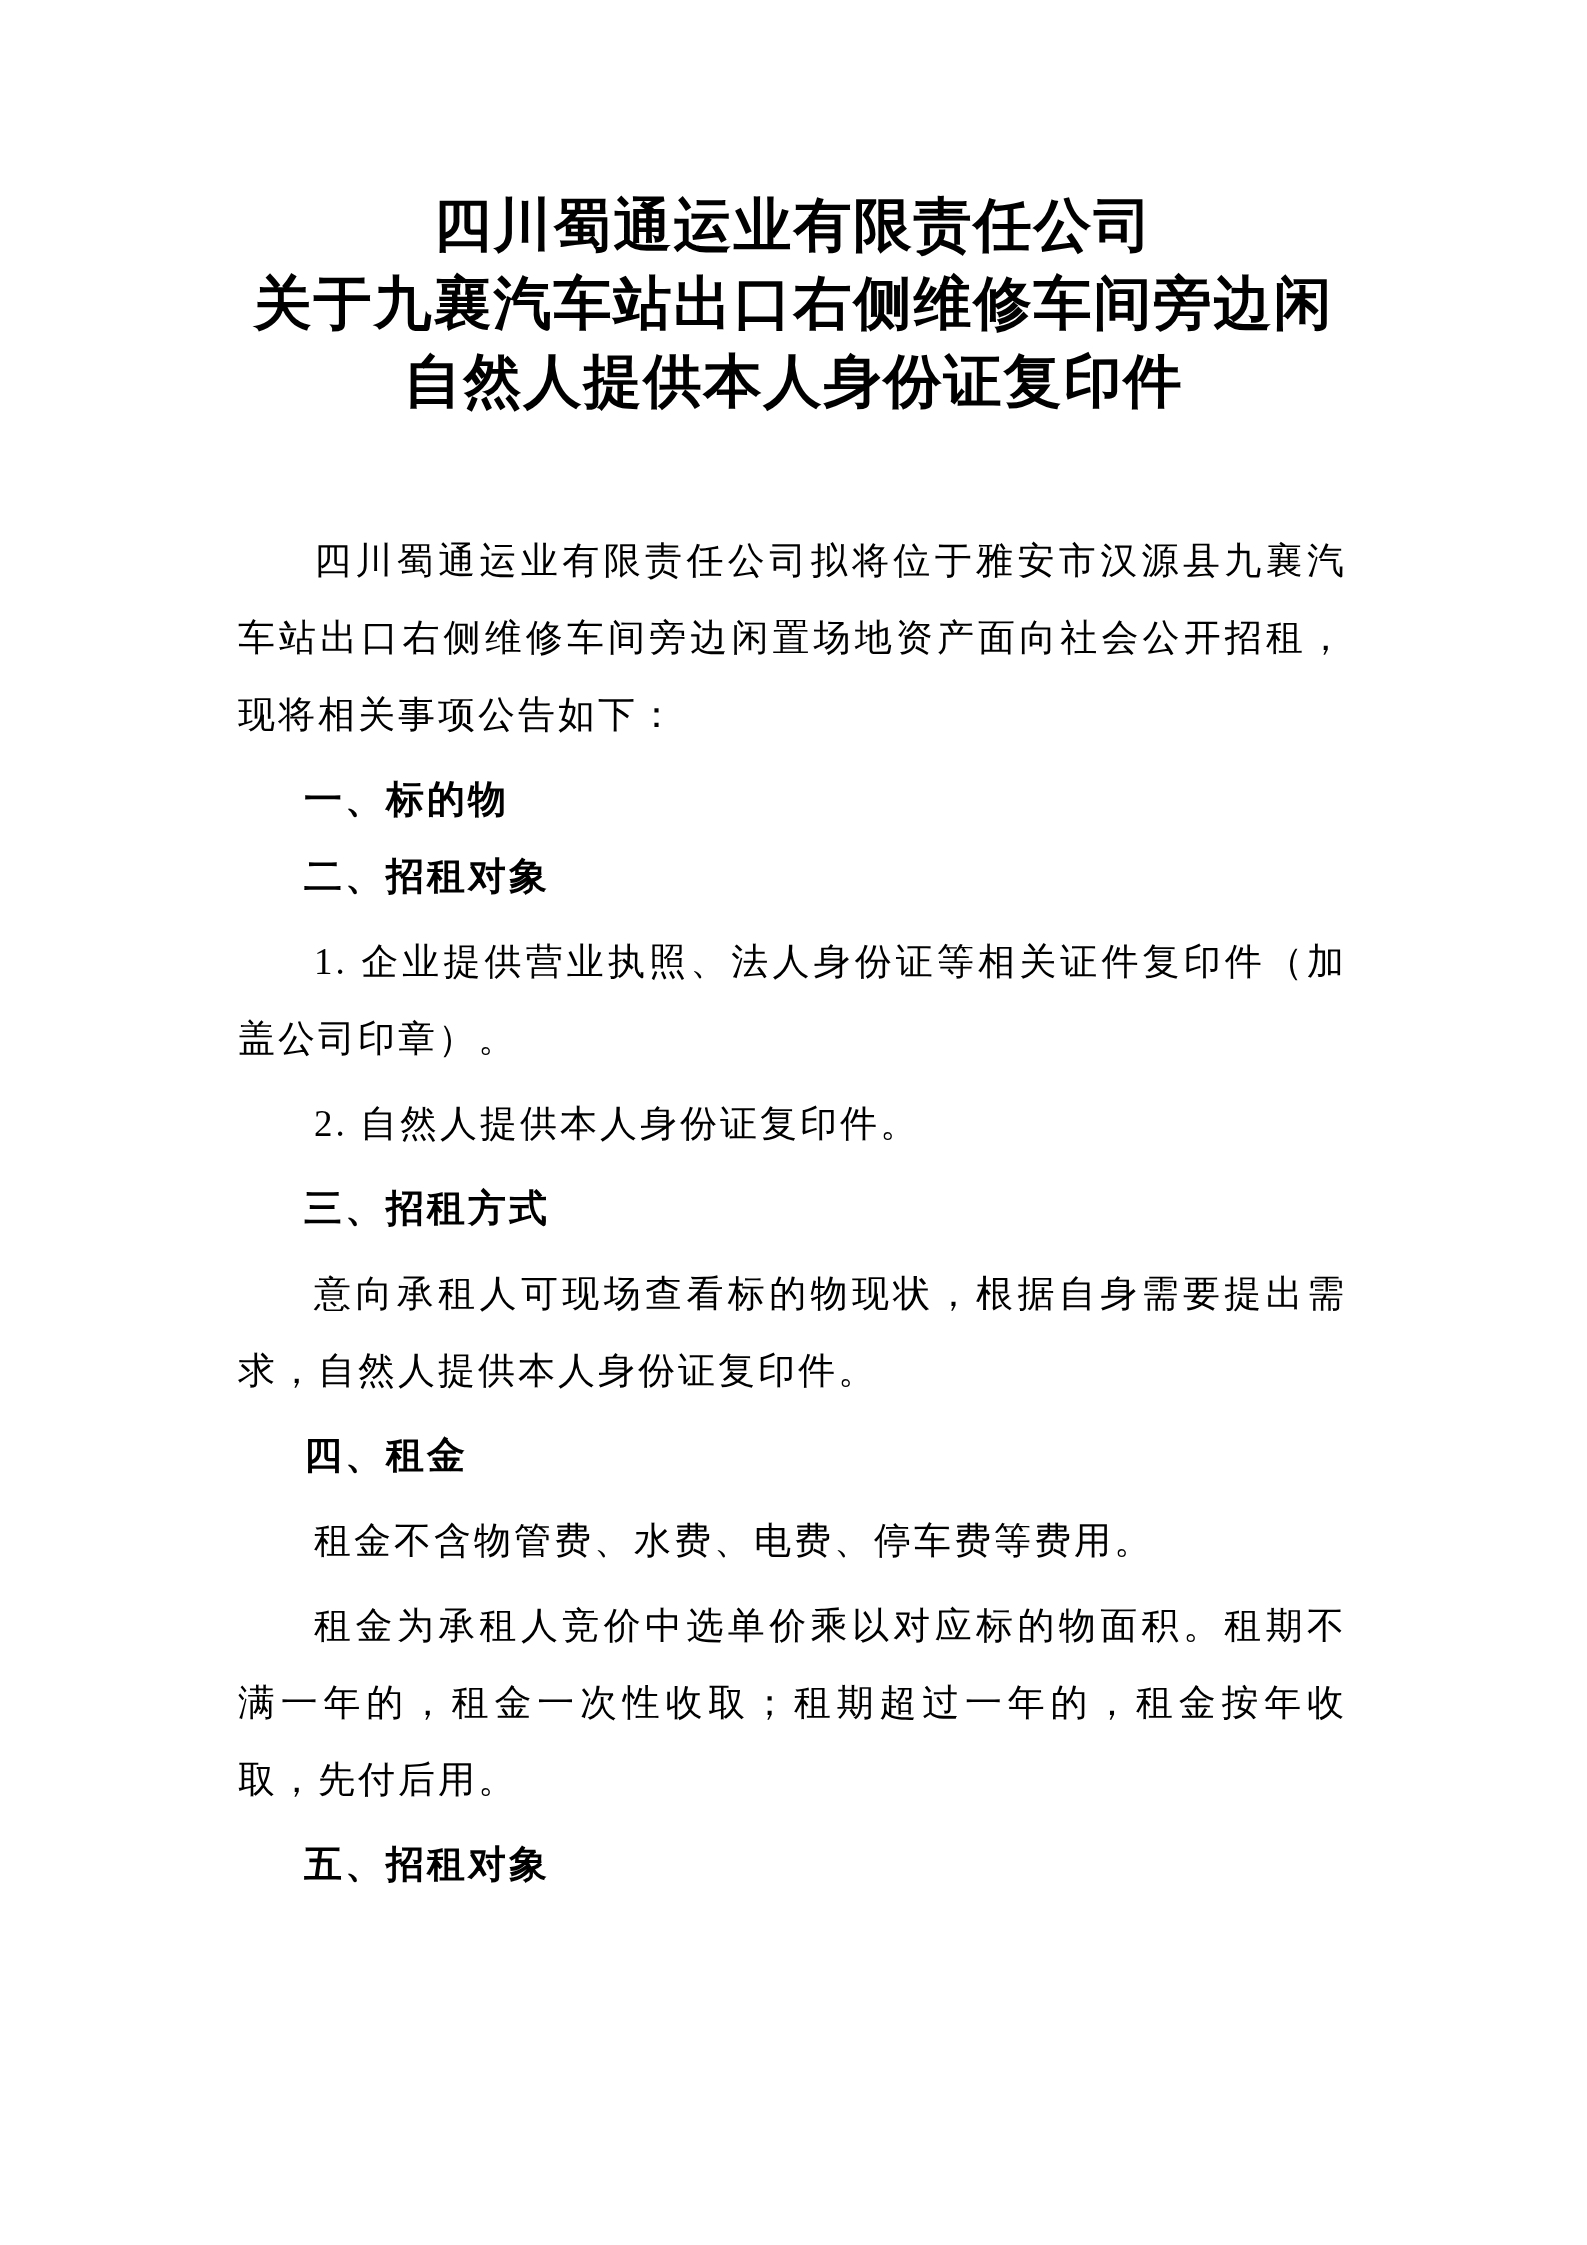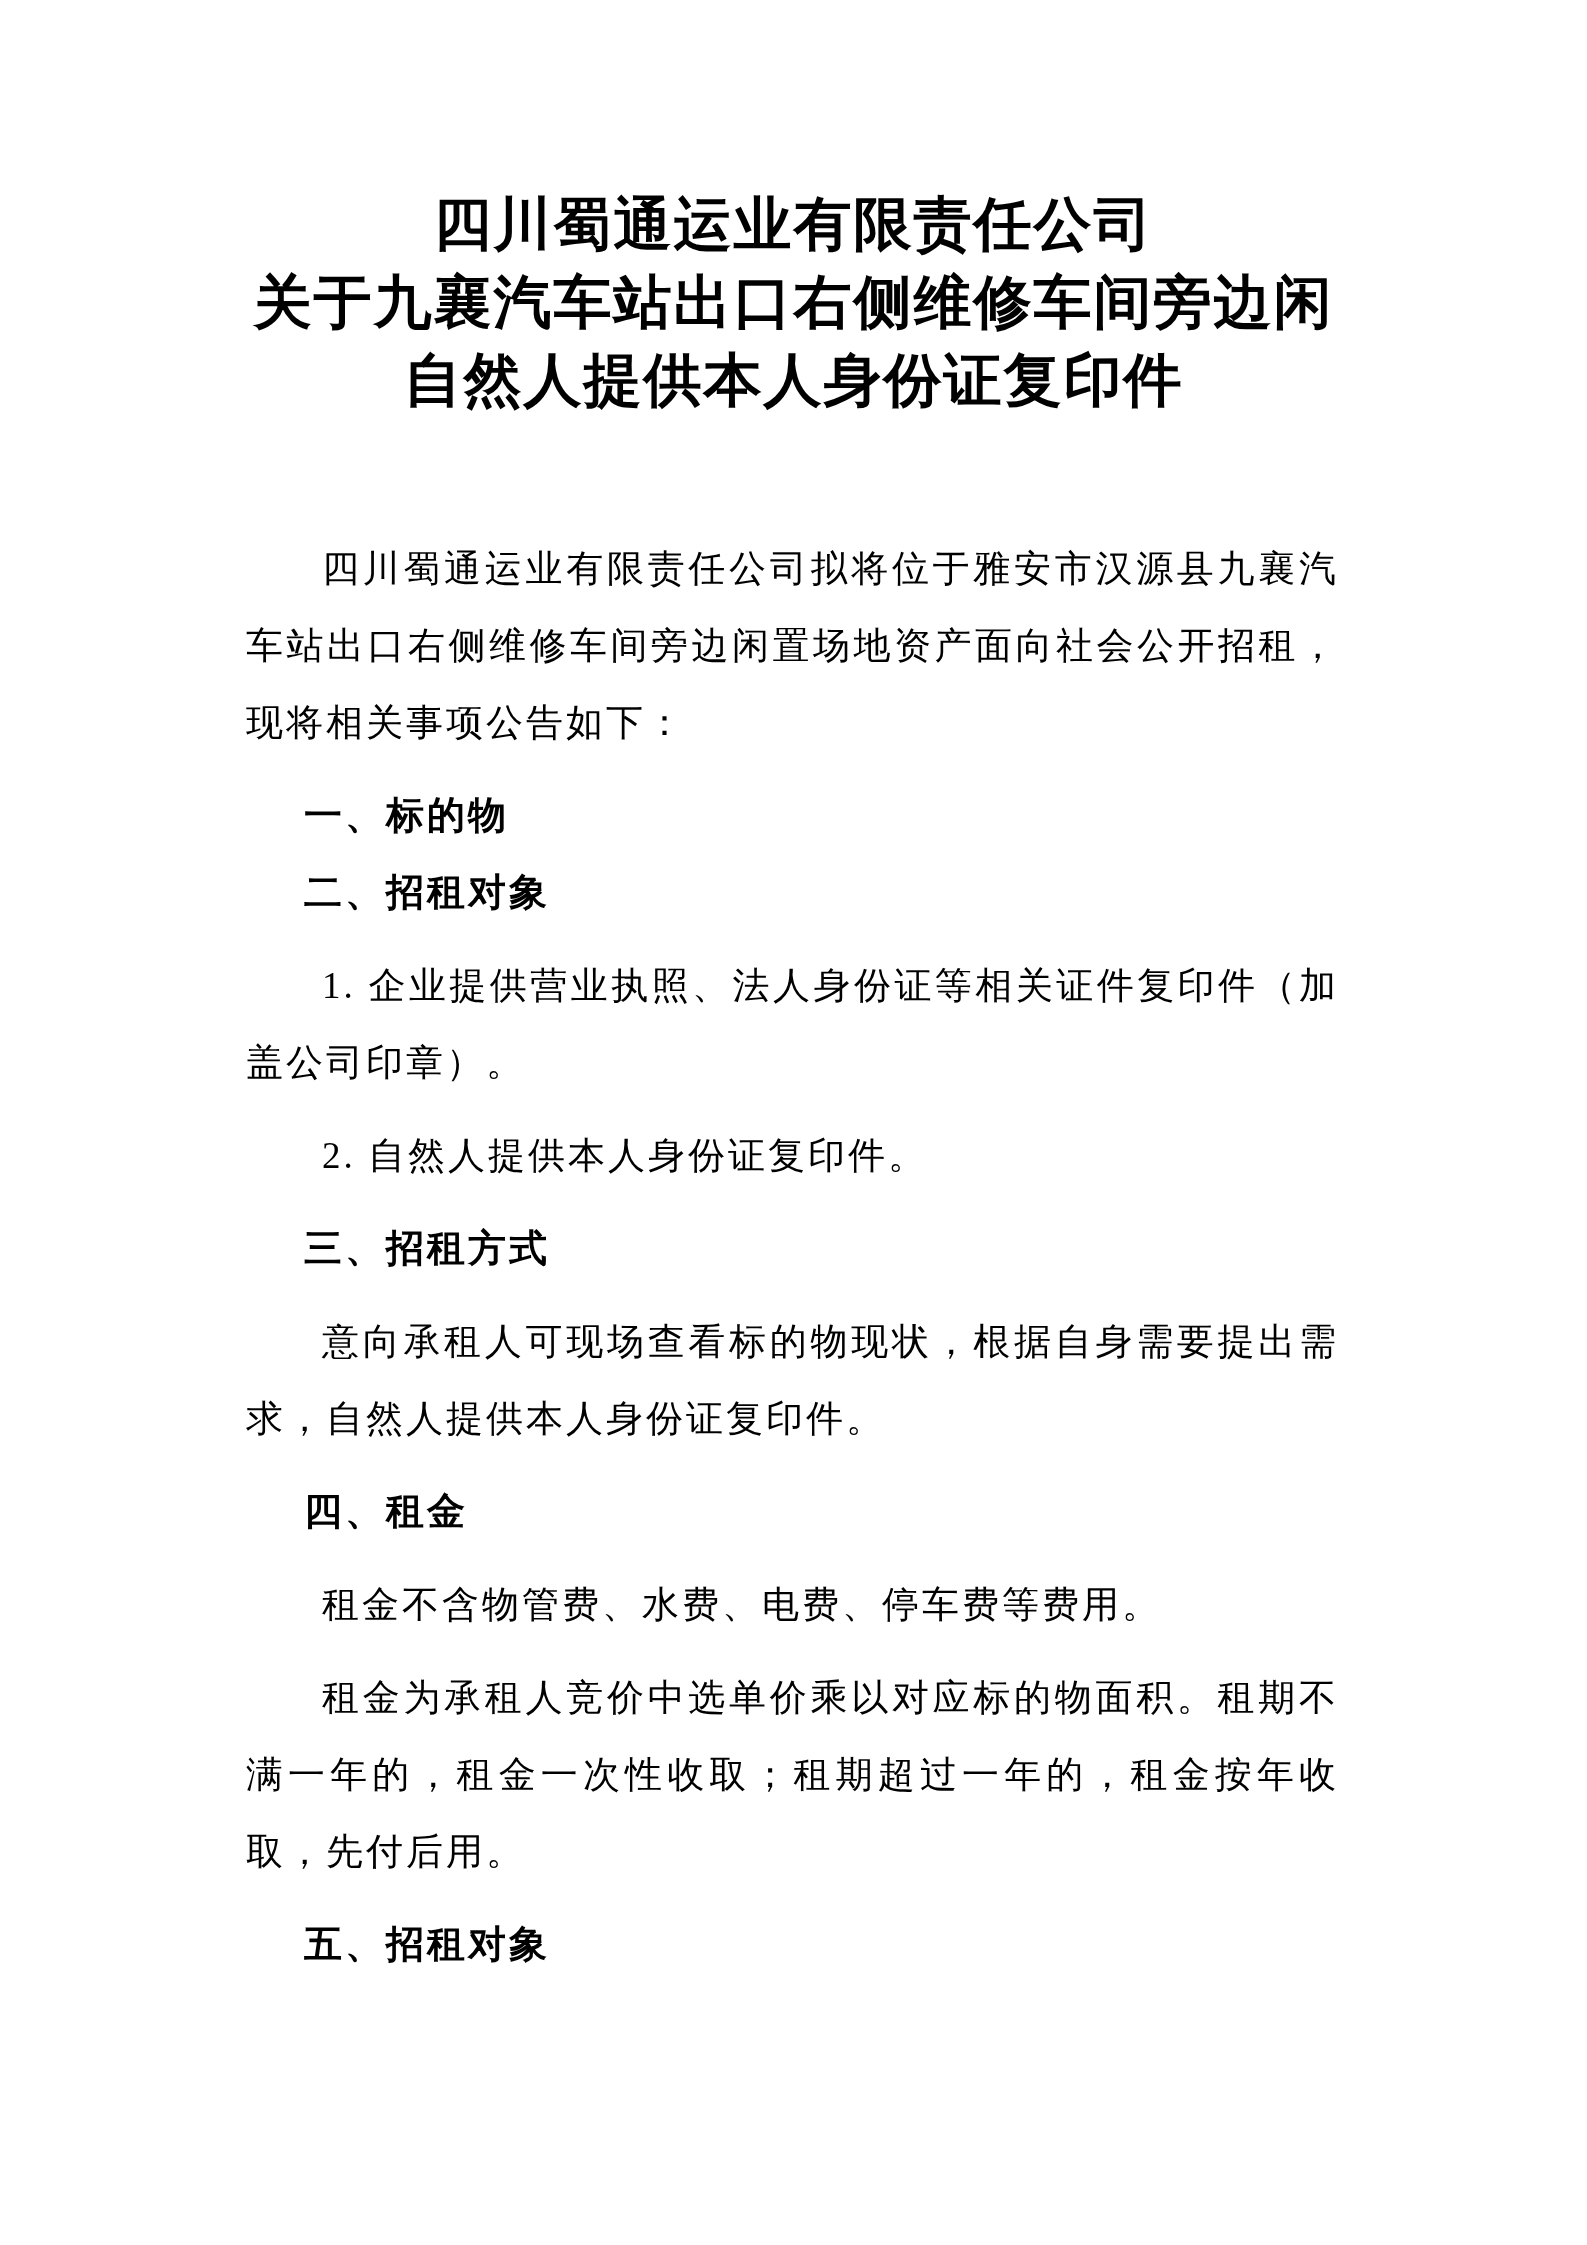--- a/index.html
+++ b/index.html
@@ -19,35 +19,35 @@
   .doc-title {
     position: absolute;
     top: 186px;
     left: 0;
     width: 100%;
     text-align: center;
     font-weight: bold;
     font-size: 58px;
     line-height: 78px;
     letter-spacing: 2px;
-    font-family: Liberation Serif, serif;
+    font-family: Liberation Sans, sans-serif;
   }
   .doc-body {
     position: absolute;
     top: 514px;
     left: 230px;
     width: 1125px;
     font-size: 37px;
     line-height: 77px;
     letter-spacing: 3px;
     text-align: justify;
     font-family: "Liberation Serif", serif;
   }
   .doc-body p {
-    margin: 16px;
+    margin: 8px;
     text-indent: 76px;
     font-family: Liberation Serif, serif;
   }
   .doc-body h2 {
     margin: 0;
     font-size: 38px;
     line-height: 77px;
     font-weight: bold;
     text-indent: 74px;
     text-align: left;

